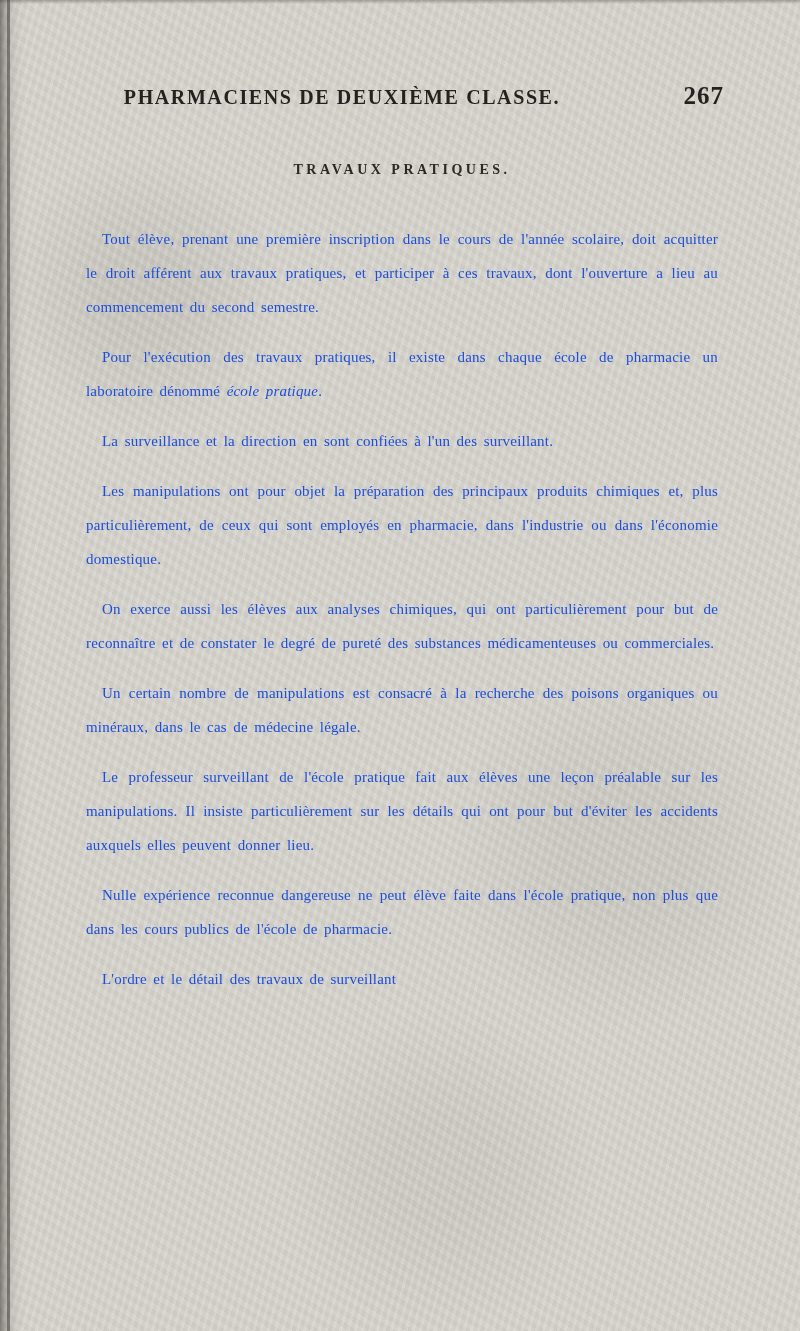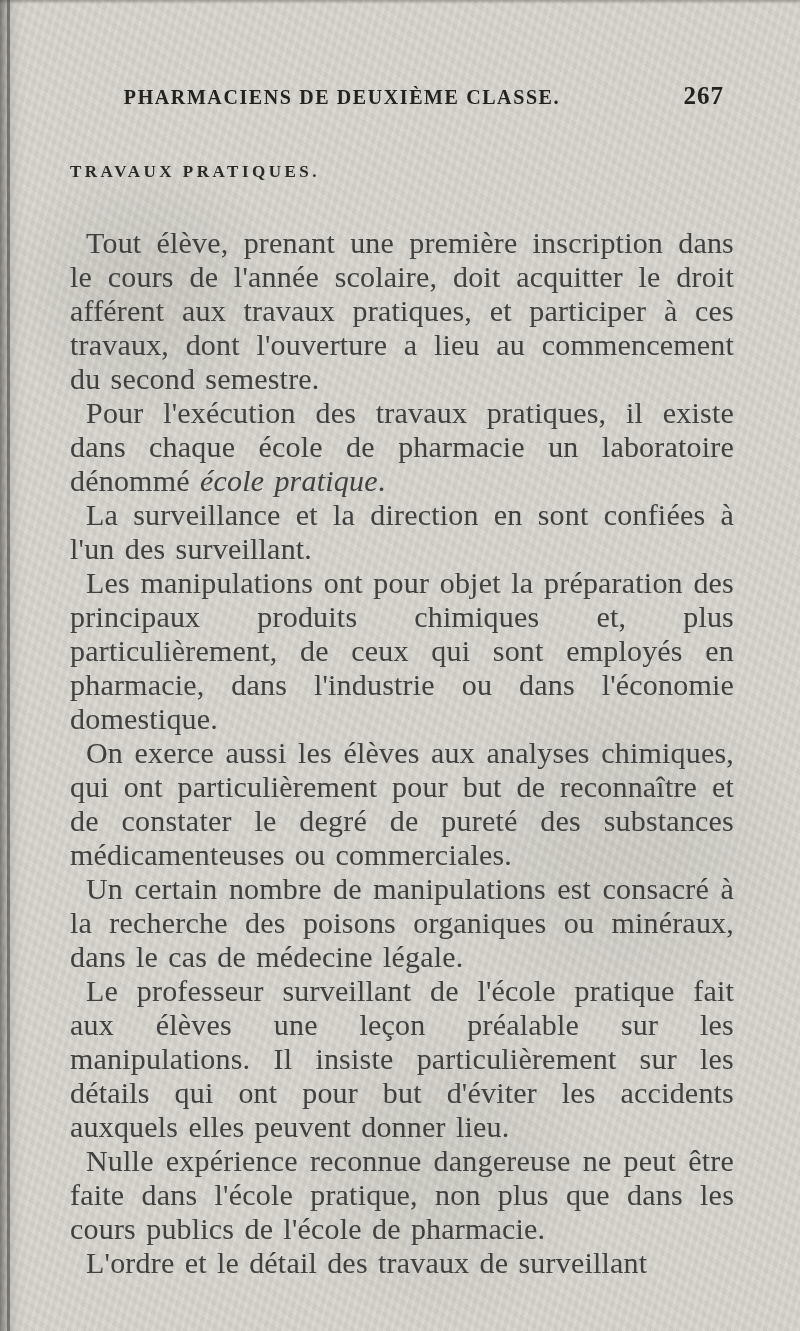--- a/index.html
+++ b/index.html
@@ -75,37 +75,37 @@
     position: absolute;
     right: 10px;
     top: -4px;
     font-weight: bold;
     font-size: 25px;
     letter-spacing: 1px;
     color: #23221e;
   }
 
   .section-heading {
-    text-align: left;
-    font-size: 17px;
+    text-align: center;
+    font-size: 14px;
     letter-spacing: 3.5px;
     font-weight: bold;
     color: #2a2925;
     margin: 0 0 44px 0;
   }
 
   .body-text p {
-    margin: 0;
-    font-size: 30px;
+    margin: 16px;
+    font-size: 15px;
     line-height: 34px;
     text-align: justify;
     text-indent: 16px;
     word-spacing: 2.5px;
     letter-spacing: 0.2px;
-    color: #404040;
+    color: #1d4ed8;
   }
   .body-text p .it {
     font-style: italic;
   }
 </style>
 </head>
 <body>
 
 <div class="binding-shadow"></div>
 <div class="binding-line"></div>
@@ -129,19 +129,19 @@
     <p>La surveillance et la direction en sont confiées à l'un des surveillant.</p>
 
     <p>Les manipulations ont pour objet la préparation des principaux produits chimiques et, plus particulièrement, de ceux qui sont employés en pharmacie, dans l'industrie ou dans l'économie domestique.</p>
 
     <p>On exerce aussi les élèves aux analyses chimiques, qui ont particulièrement pour but de reconnaître et de constater le degré de pureté des substances médicamenteuses ou commerciales.</p>
 
     <p>Un certain nombre de manipulations est consacré à la recherche des poisons organiques ou minéraux, dans le cas de médecine légale.</p>
 
     <p>Le professeur surveillant de l'école pratique fait aux élèves une leçon préalable sur les manipulations. Il insiste particulièrement sur les détails qui ont pour but d'éviter les accidents auxquels elles peuvent donner lieu.</p>
 
-    <p>Nulle expérience reconnue dangereuse ne peut être faite dans l'école pratique, non plus que dans les cours publics de l'école de pharmacie.</p>
+    <p>Nulle expérience reconnue dangereuse ne peut élève faite dans l'école pratique, non plus que dans les cours publics de l'école de pharmacie.</p>
 
     <p>L'ordre et le détail des travaux de surveillant</p>
 
   </div>
 
 </div>
 
 </body></html>

